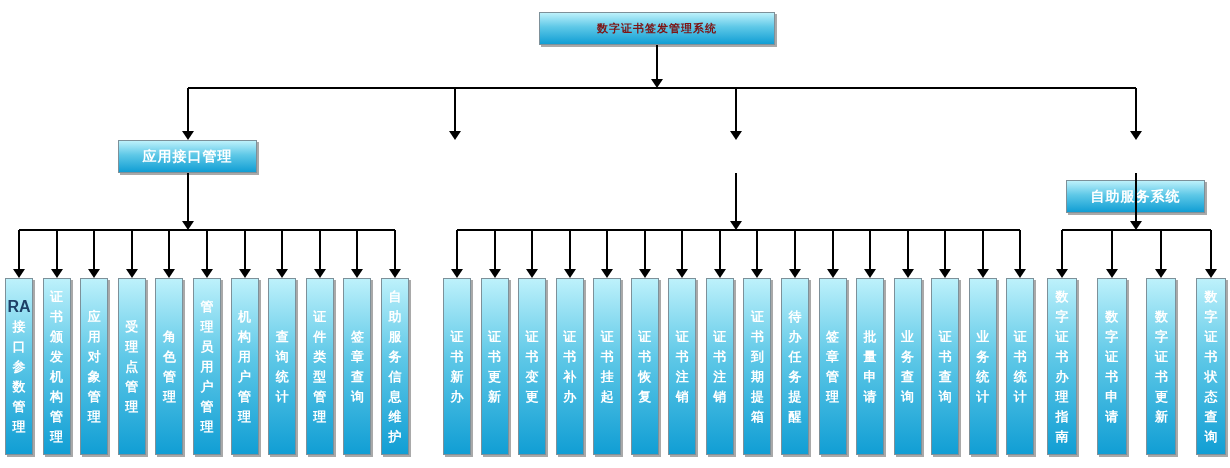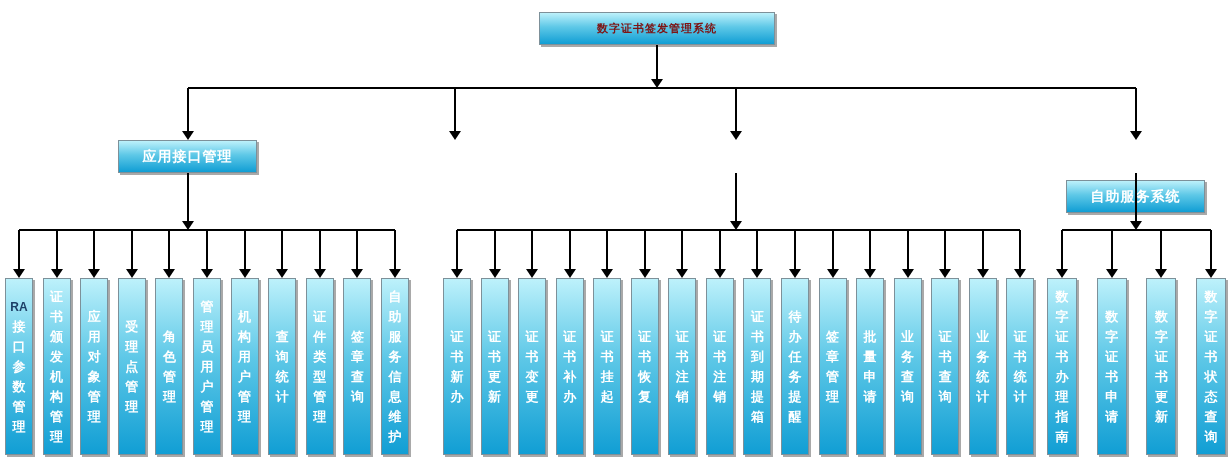--- a/index.html
+++ b/index.html
@@ -21,21 +21,21 @@
     text-align:center;
   }
   .lvl1{font-size:11px;color:#7d1414;letter-spacing:1px;}
   .lvl2{font-size:14px;color:#ffffff;letter-spacing:1px;}
   .child{color:#ffffff;}
   .vlabel{
     display:flex;flex-direction:column;align-items:center;justify-content:center;
     width:100%;height:100%;
   }
   .vchar{font-size:13px;line-height:20px;font-weight:bold;color:#ffffff;}
-  .vchar.latin{color:#1d3f66;font-size:12px;}
+  .vchar.latin{color:#1d3f66;font-size:16px;}
   .line{position:absolute;background:#000000;}
   .arrow{
     position:absolute;width:0;height:0;
     border-left:6px solid transparent;
     border-right:6px solid transparent;
     border-top:9px solid #000000;
   }
 </style>
 </head>
 <body>

